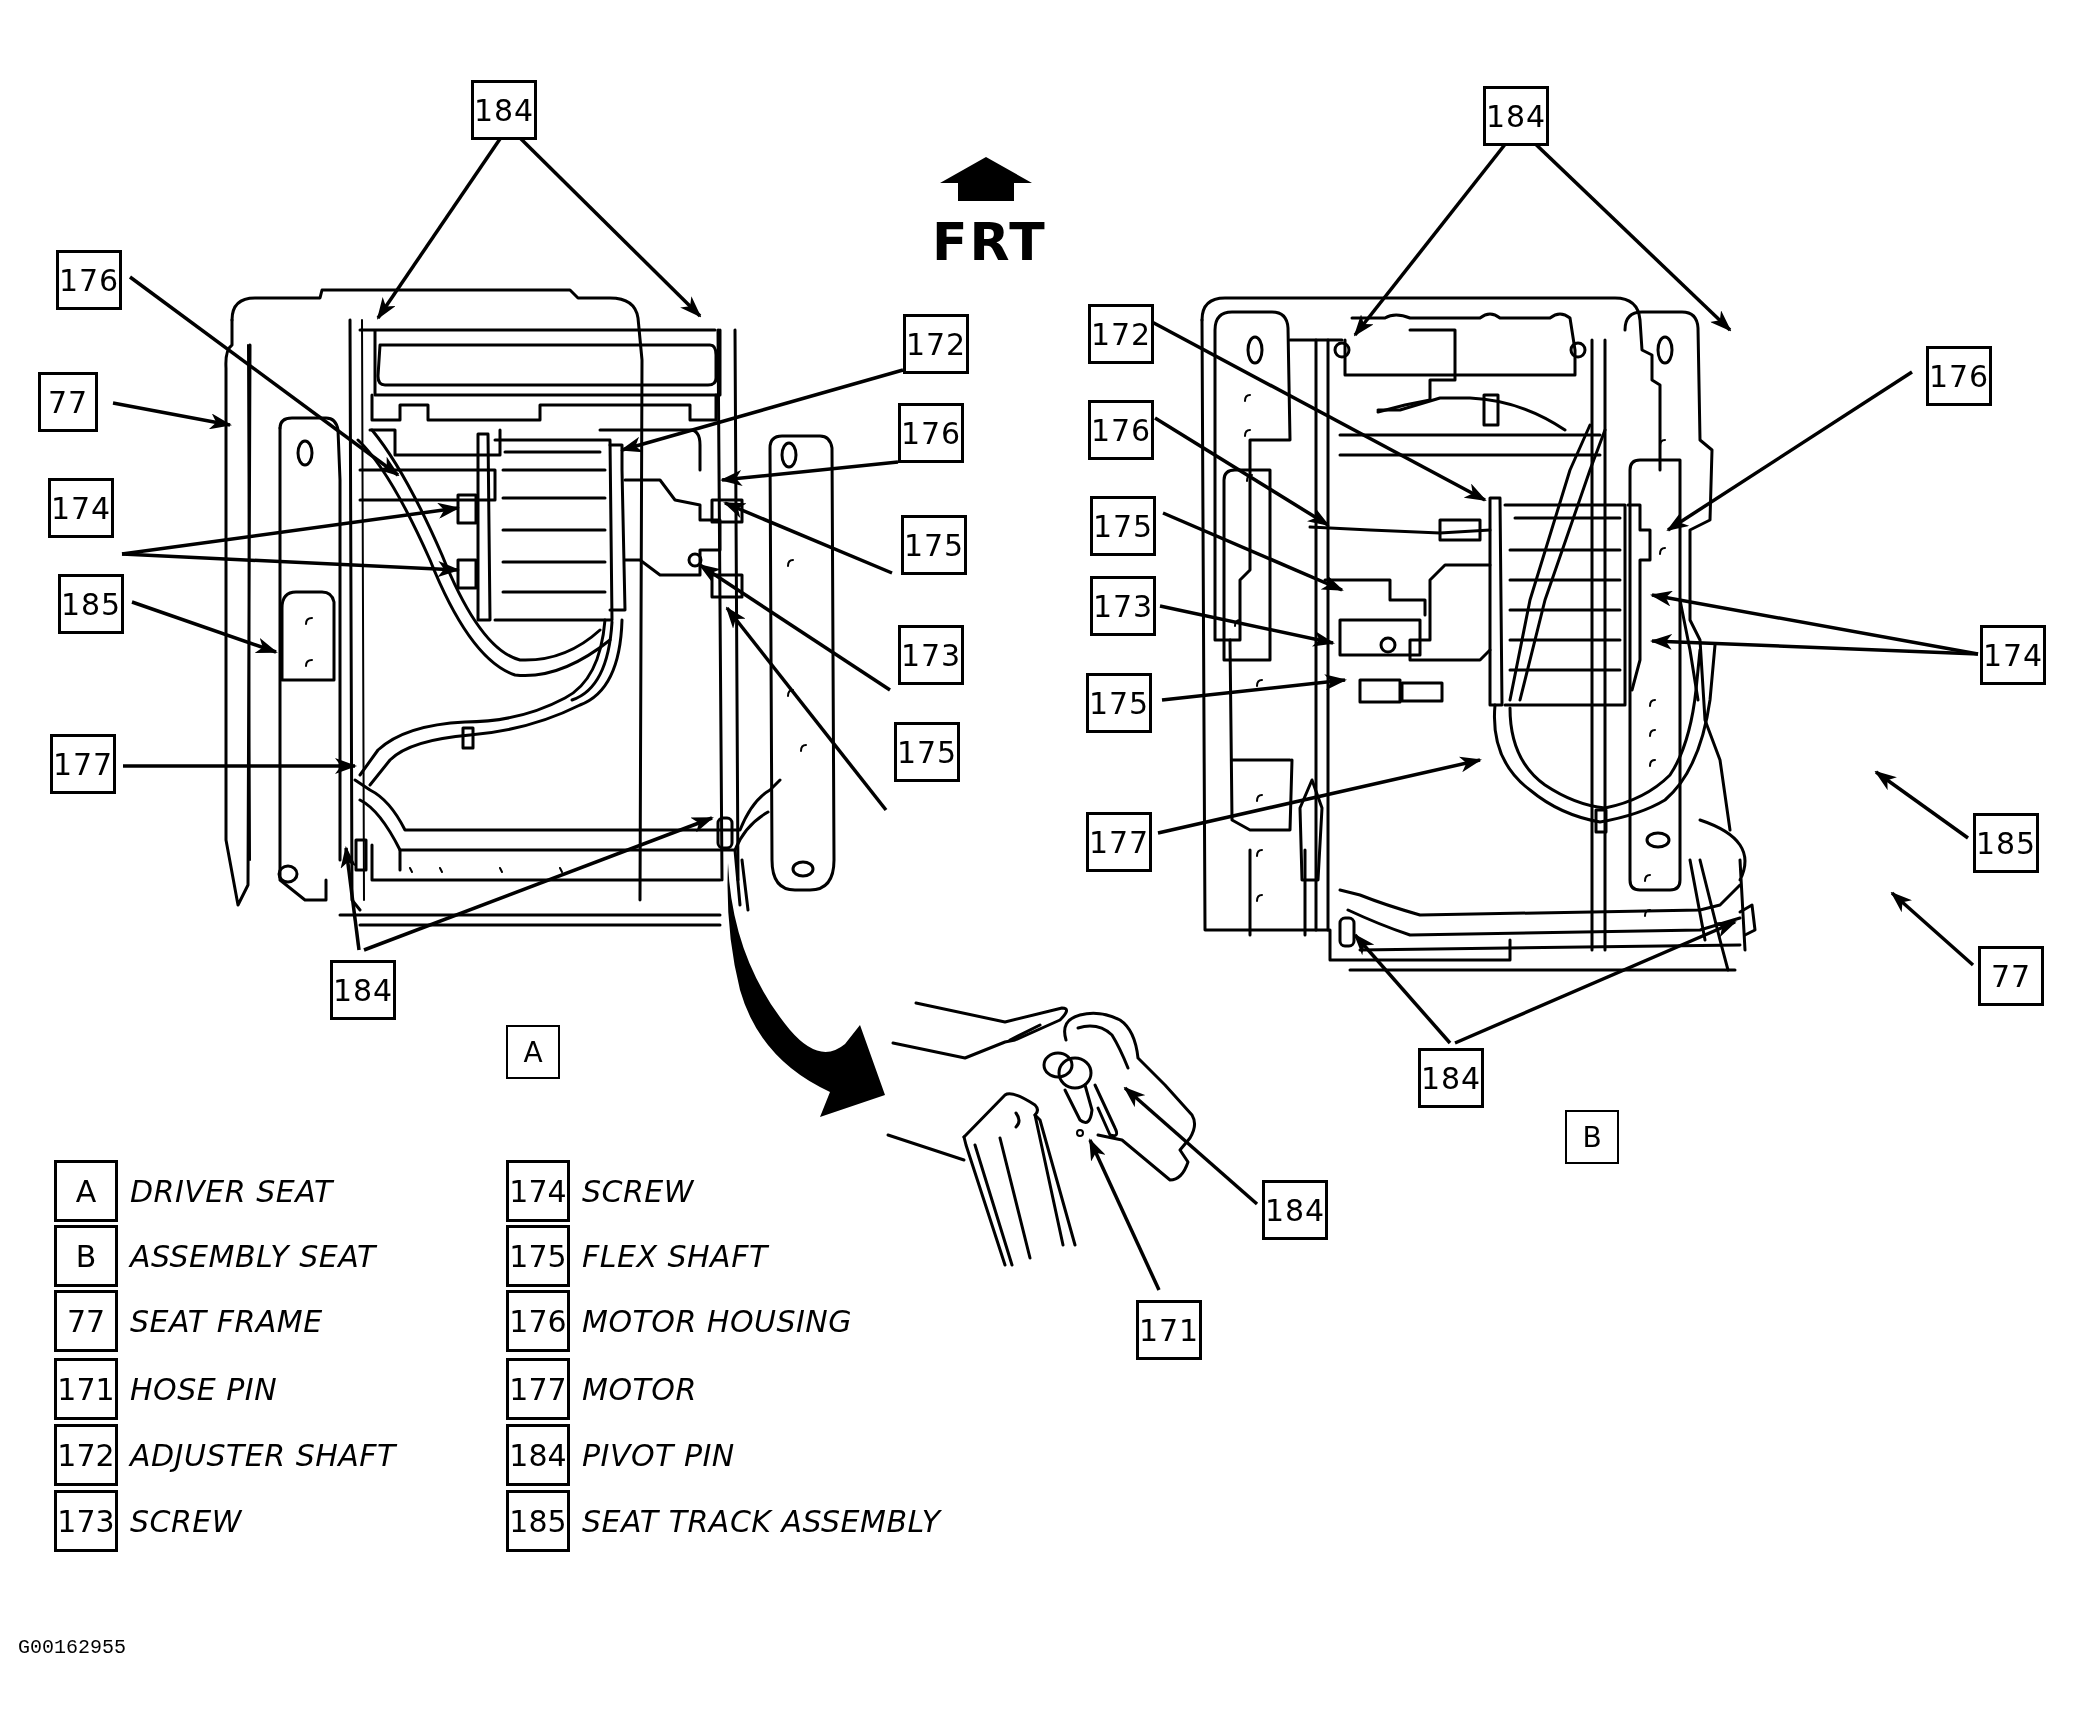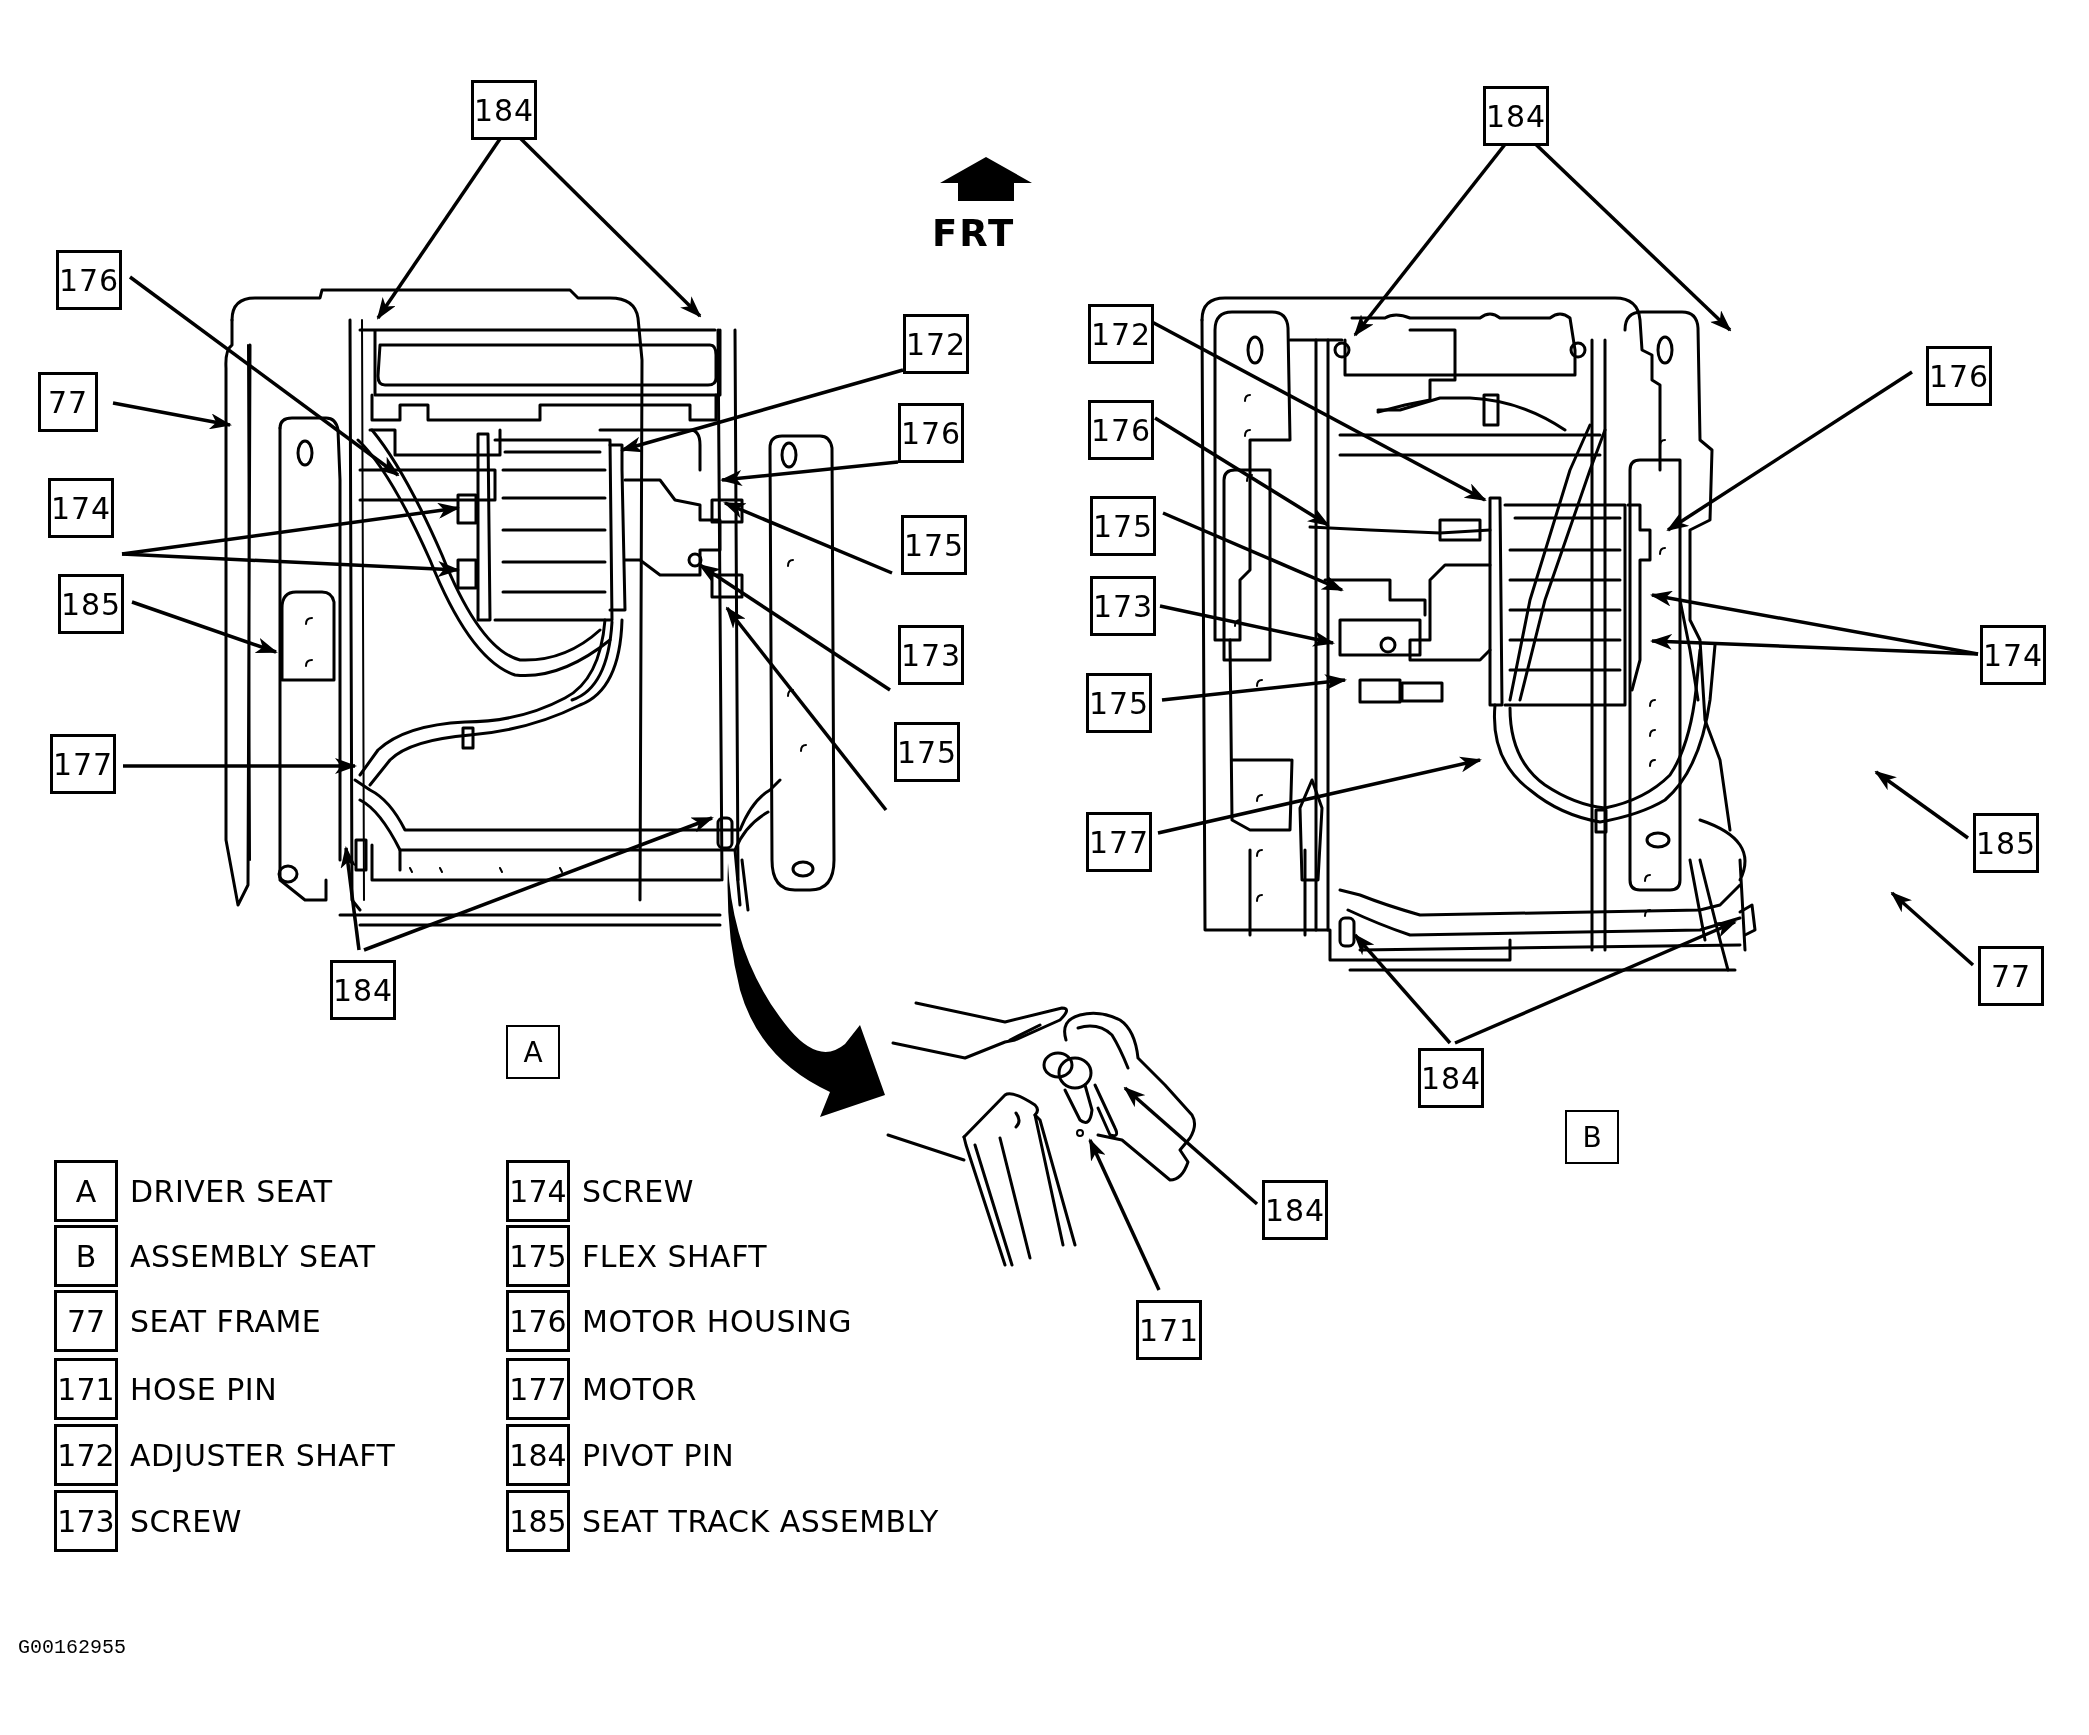--- a/index.html
+++ b/index.html
@@ -9,27 +9,27 @@
   .callout { position: absolute; border: 3px solid #000; background: #fff;
              display: flex; align-items: center; justify-content: center;
              font-family: "DejaVu Sans", sans-serif; font-size: 30px;
              box-sizing: border-box; letter-spacing: 1px; }
   .callout.wide { width: 66px; height: 60px; }
   .callout.narrow { width: 60px; height: 60px; }
   .view-label { position: absolute; border: 2px solid #000; width: 54px; height: 54px;
                 display: flex; align-items: center; justify-content: center;
                 font-family: "DejaVu Sans", sans-serif; font-size: 28px; box-sizing: border-box; background:#fff; }
   .frt { position: absolute; left: 932px; top: 212px; font-family: "DejaVu Sans", sans-serif;
-         font-weight: bold; font-size: 37px; letter-spacing: 2px; }
+         font-weight: bold; font-size: 52px; letter-spacing: 2px; }
   .legend { position: absolute; top: 1160px; }
   .legend-row { position: absolute; display: flex; align-items: center; white-space: nowrap; }
   .legend-key { width: 64px; height: 62px; border: 3px solid #000; box-sizing: border-box;
                 display: flex; align-items: center; justify-content: center;
                 font-family: "DejaVu Sans", sans-serif; font-size: 30px; background:#fff; }
-  .legend-text { margin-left: 12px; font-family: "DejaVu Sans", sans-serif; font-size: 30px; letter-spacing: 0.5px; }
+  .legend-text { margin-left: 12px; font-family: "DejaVu Sans", sans-serif; font-size: 30px; letter-spacing: 0.5px; font-style: italic; }
   .figure-id { position: absolute; left: 18px; top: 1636px; font-family: Liberation Mono, monospace; font-size: 20px; }
   svg .ln { stroke: #000; stroke-width: 3; fill: none; stroke-linecap: round; stroke-linejoin: round; }
   svg .thin { stroke: #000; stroke-width: 2; fill: none; stroke-linecap: round; stroke-linejoin: round; }
   svg .lead { stroke: #000; stroke-width: 3.5; fill: none; }
   svg .fillb { fill: #000; stroke: none; }
 </style>
 </head>
 <body>
 
 <div id="diagram">

